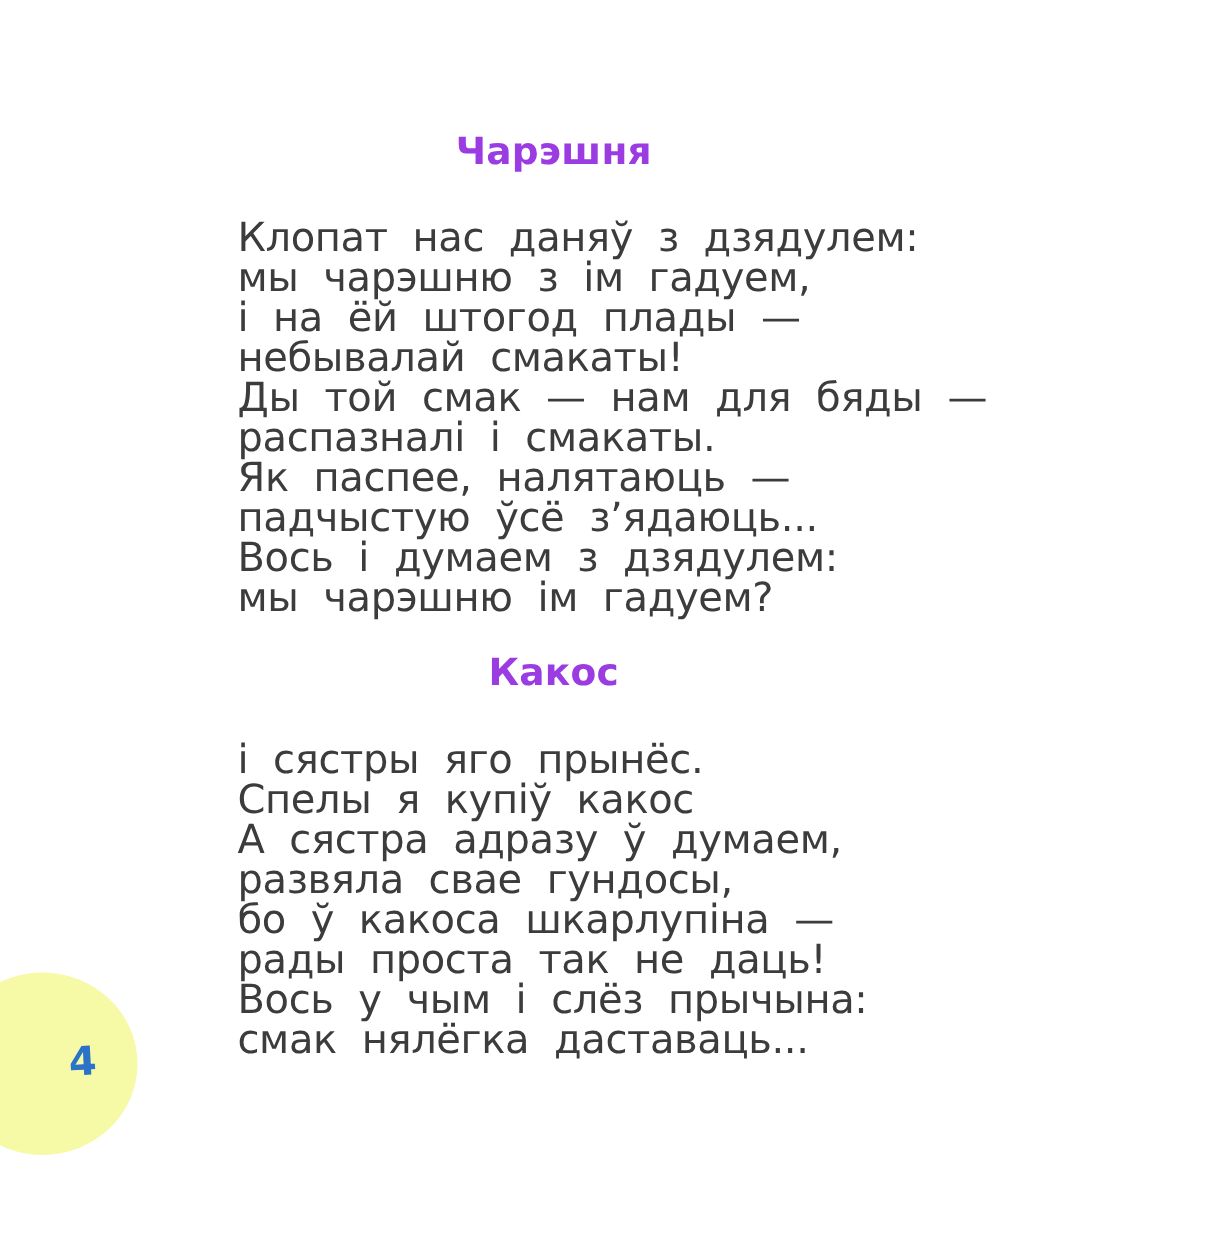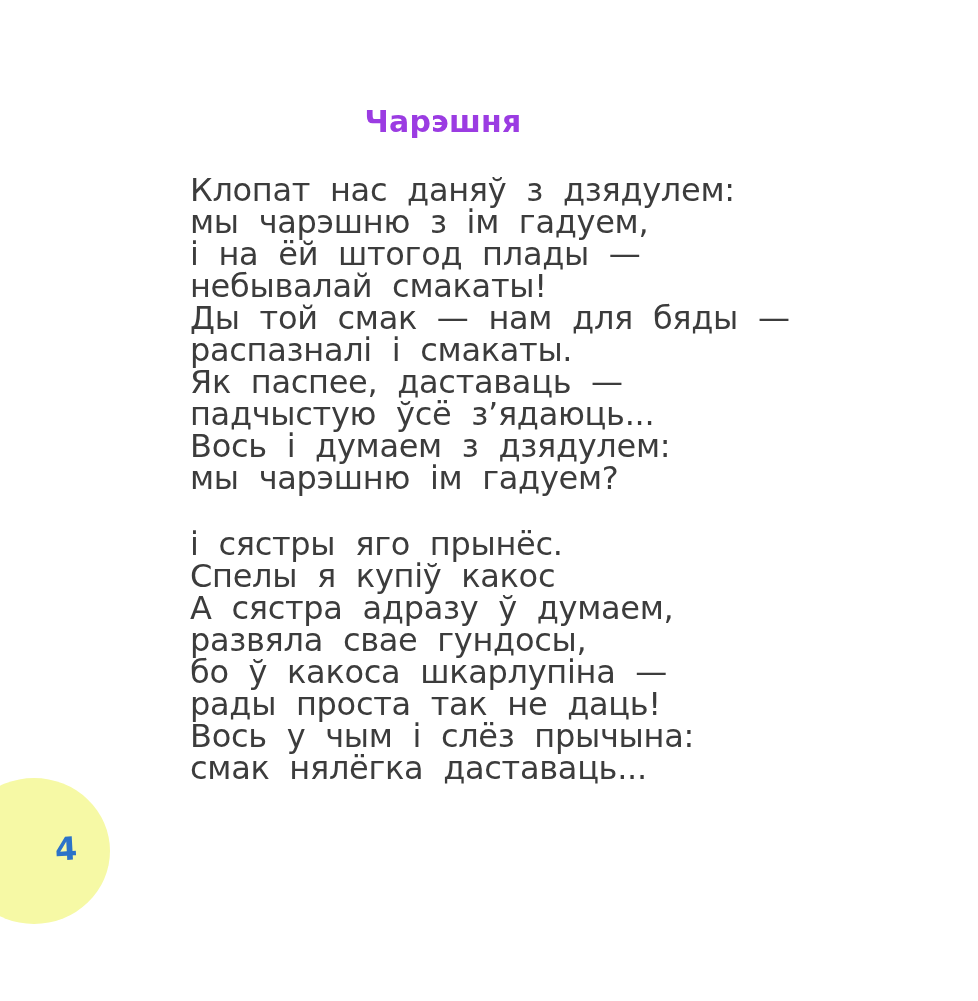--- a/index.html
+++ b/index.html
@@ -74,28 +74,29 @@
 
     <section>
       <h2 class="poem-title">Чарэшня</h2>
       <div class="poem-body">
         <p>Клопат нас даняў з дзядулем:</p>
         <p>мы чарэшню з ім гадуем,</p>
         <p>і на ёй штогод плады —</p>
         <p>небывалай смакаты!</p>
         <p>Ды той смак — нам для бяды —</p>
         <p>распазналі і смакаты.</p>
-        <p>Як паспее, даставаць —</p>
+        <p>Як паспее, налятаюць —</p>
         <p>падчыстую ўсё з’ядаюць...</p>
         <p>Вось і думаем з дзядулем:</p>
         <p>мы чарэшню ім гадуем?</p>
       </div>
     </section>
 
     <section>
+      <h2 class="poem-title second">Какос</h2>
       <div class="poem-body">
         <p>і сястры яго прынёс.</p>
         <p>Спелы я купіў какос</p>
         <p>А сястра адразу ў думаем,</p>
         <p>развяла свае гундосы,</p>
         <p>бо ў какоса шкарлупіна —</p>
         <p>рады проста так не даць!</p>
         <p>Вось у чым і слёз прычына:</p>
         <p>смак нялёгка даставаць...</p>
       </div>

